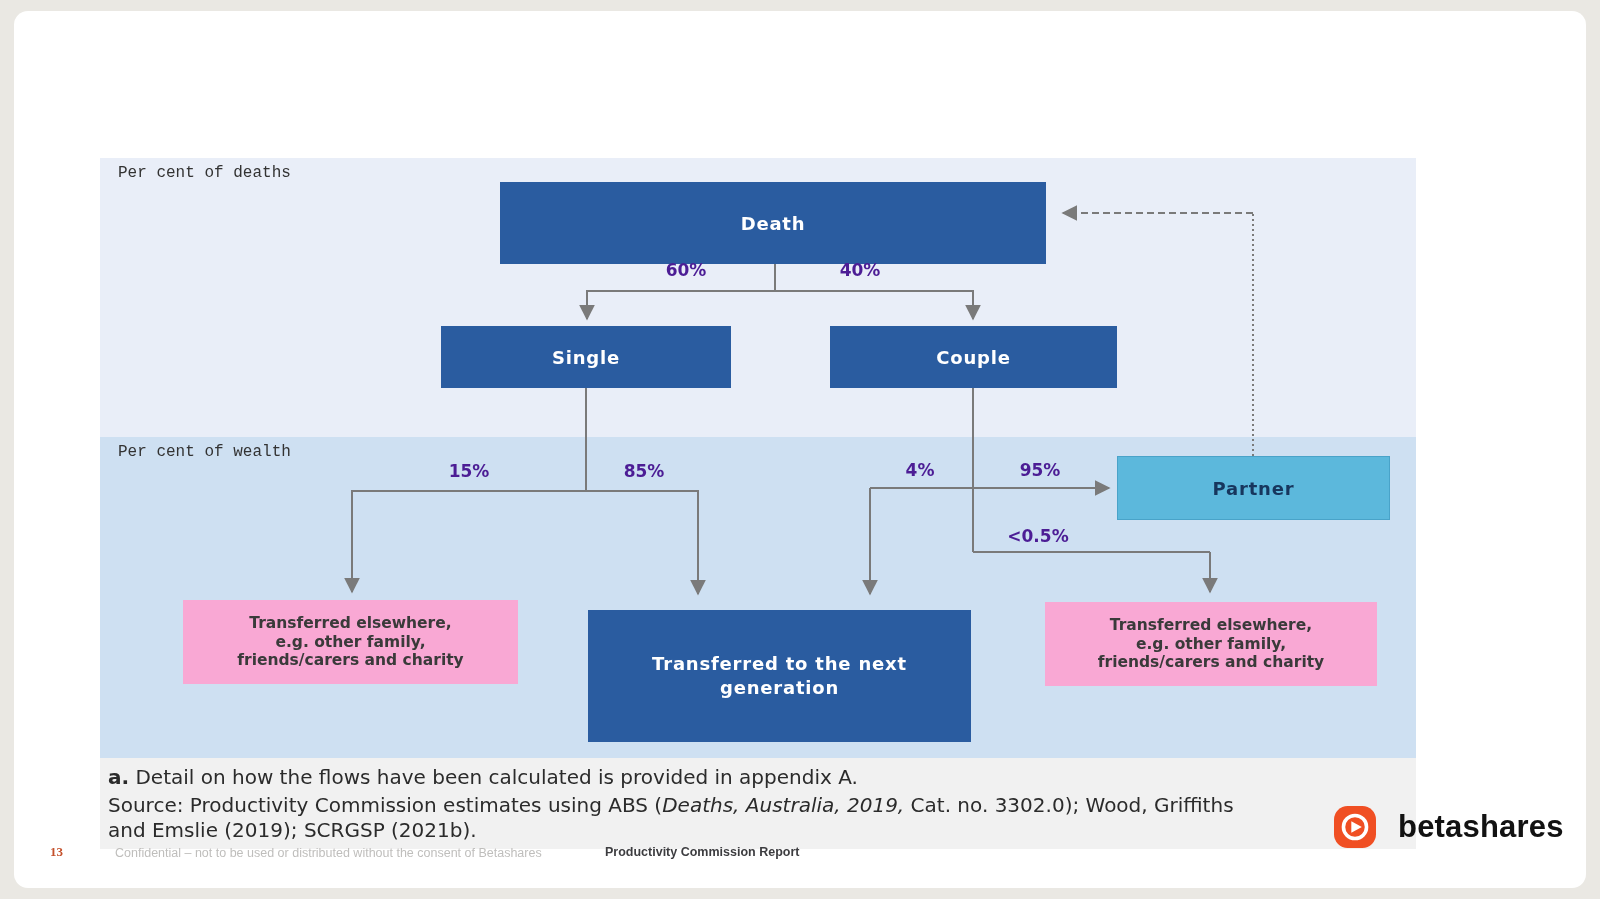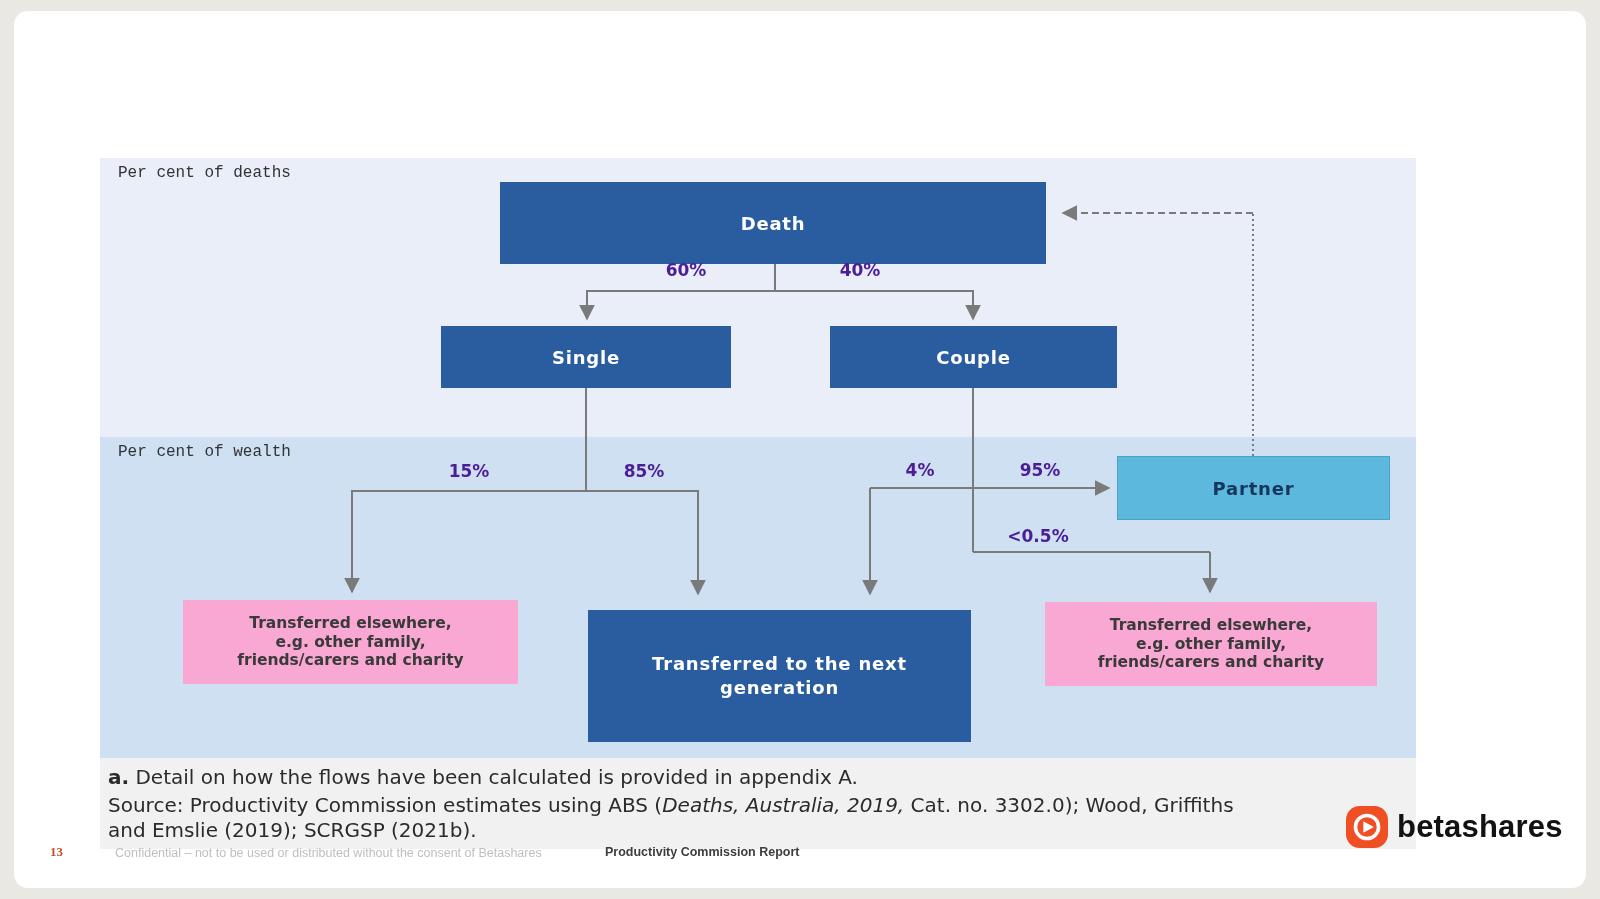--- a/index.html
+++ b/index.html
@@ -46,21 +46,21 @@
   .footnote{left:100px;top:758px;width:1316px;min-height:70px;background:#F1F1F1;
     padding:7px 8px 6px 8px;font-size:20px;color:#2B2B2B;font-family:"DejaVu Sans",sans-serif;line-height:1.25;}
   .footnote .fn-marker{font-weight:bold;}
   .footnote .src{margin-top:3px;}
   .footnote .it{font-style:italic;}
 
   .pageno{left:50px;top:844px;font-size:13px;font-weight:bold;color:#C4502B;font-family:Liberation Serif, serif;}
   .conf{left:115px;top:846px;font-size:12.5px;color:#BFBEBC;}
   .report{left:605px;top:845px;font-size:12.5px;font-weight:600;color:#3D3D40;}
 
-  .brand{left:1334px;top:806px;display:flex;align-items:center;gap:9px;margin-left:12px;}
+  .brand{left:1334px;top:806px;display:flex;align-items:center;gap:22px;}
   .brand-text{font-size:31px;font-weight:bold;color:#121212;letter-spacing:.2px;}
 </style>
 </head>
 <body>
 
 <div class="stage">
   <div class="abs slide"></div>
 
 
   <div class="abs band-top"></div>

